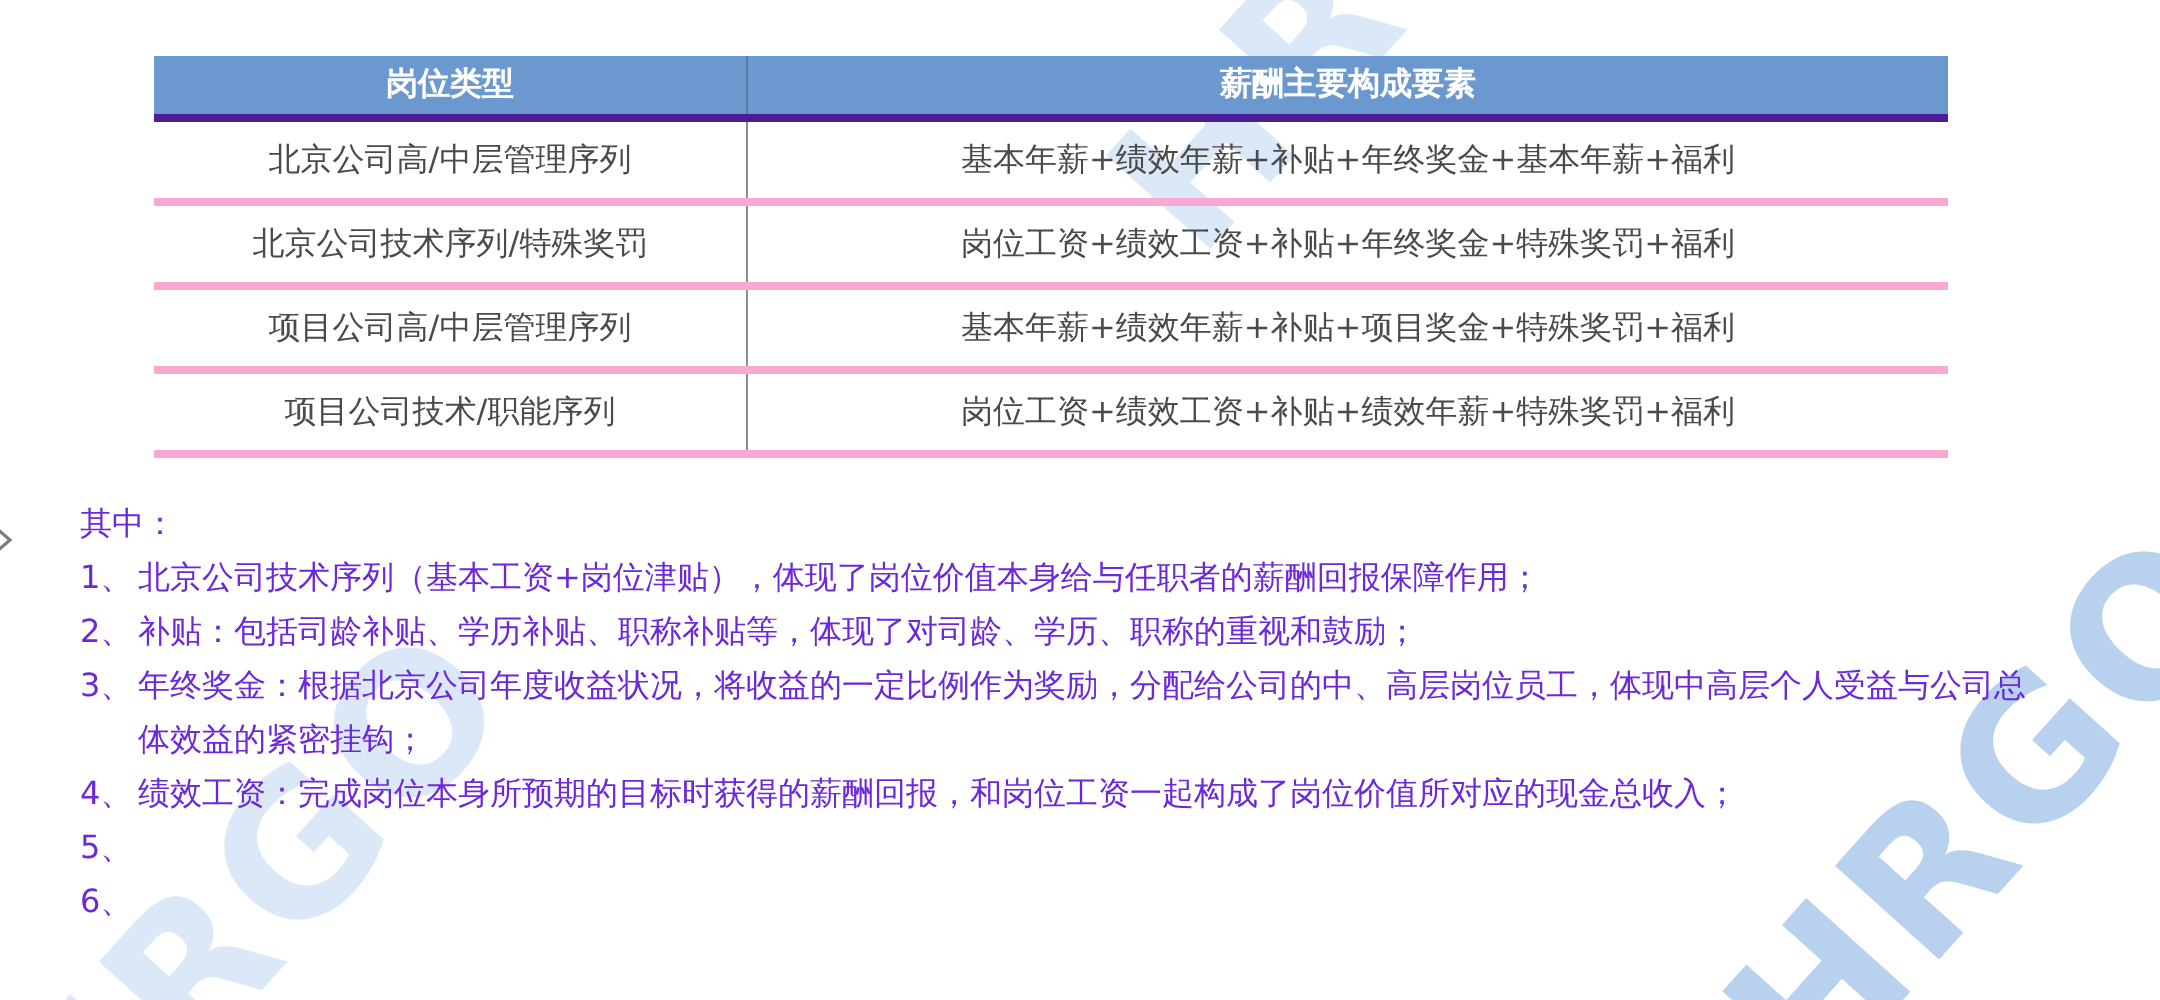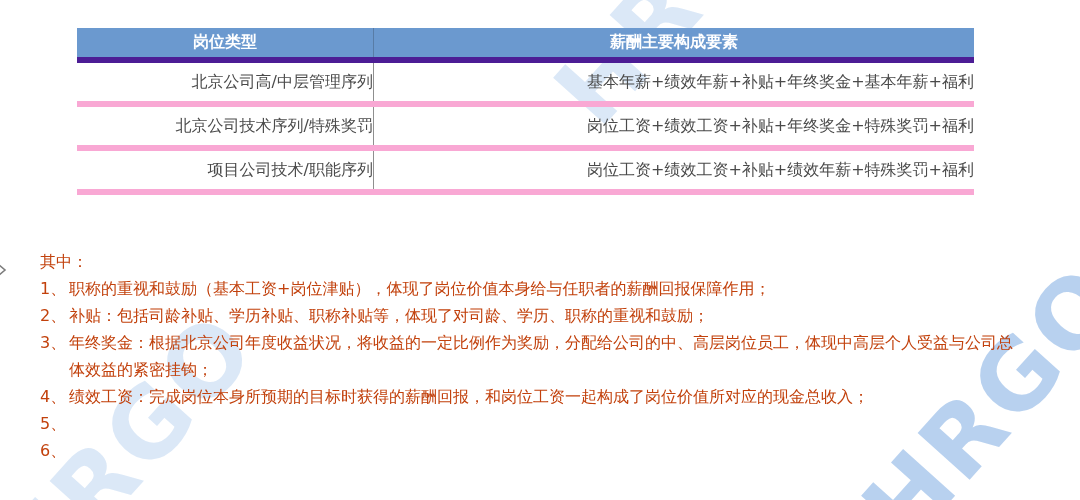--- a/index.html
+++ b/index.html
@@ -40,31 +40,31 @@
     border-collapse: collapse;
     table-layout: fixed;
   }
   .salary-table th {
     background: #6b99cf;
     color: #ffffff;
     font-weight: bold;
     font-size: 16px;
     height: 29px;
     padding: 0;
-    border-bottom: 6px solid #4c1d95;
+    border-bottom: 4px solid #4c1d95;
     text-align: center;
   }
   .salary-table th.col1 { border-right: 1px solid #587ca6; }
   .salary-table td {
     height: 38px;
     padding: 0;
-    text-align: right;
+    text-align: center;
     font-size: 16px;
     color: #4a4a4a;
-    border-bottom: 6px solid #f9a8d4;
+    border-bottom: 4px solid #f9a8d4;
     background: transparent;
   }
   .salary-table td.col1 { border-right: 1px solid #8f8f8f; }
   .salary-table .col1 { width: 296px; }
 
   
   .edge-arrow {
     position: absolute;
     z-index: 1;
     left: -3px;
@@ -75,21 +75,21 @@
 
   
   .notes {
     position: absolute;
     z-index: 1;
     left: 40px;
     top: 248px;
     width: 1012px;
     font-size: 16px;
     line-height: 27px;
-    color: #c2410c;
+    color: #6d28d9;
   }
   .note-item { display: flex; align-items: flex-start; }
   .note-num { flex: 0 0 29px; }
   .note-text { flex: 0 1 auto; max-width: 946px; }
 </style>
 </head>
 <body>
 
 <div class="page">
 
@@ -107,38 +107,42 @@
     <tbody>
       <tr>
         <td class="col1">北京公司高/中层管理序列</td>
         <td>基本年薪+绩效年薪+补贴+年终奖金+基本年薪+福利</td>
       </tr>
       <tr>
         <td class="col1">北京公司技术序列/特殊奖罚</td>
         <td>岗位工资+绩效工资+补贴+年终奖金+特殊奖罚+福利</td>
       </tr>
       <tr>
+        <td class="col1">项目公司高/中层管理序列</td>
+        <td>基本年薪+绩效年薪+补贴+项目奖金+特殊奖罚+福利</td>
+      </tr>
+      <tr>
         <td class="col1">项目公司技术/职能序列</td>
         <td>岗位工资+绩效工资+补贴+绩效年薪+特殊奖罚+福利</td>
       </tr>
     </tbody>
   </table>
 
   <div class="edge-arrow">
     <svg width="12" height="16" viewBox="0 0 12 16">
       <polyline points="1,2 8,8 1,14" fill="none" stroke="#7d7d7d" stroke-width="1.6"></polyline>
     </svg>
   </div>
 
   <div class="notes">
     <div class="intro">其中：</div>
 
     <div class="note-item">
       <span class="note-num">1、</span>
-      <span class="note-text">职称的重视和鼓励（基本工资+岗位津贴），体现了岗位价值本身给与任职者的薪酬回报保障作用；</span>
+      <span class="note-text">北京公司技术序列（基本工资+岗位津贴），体现了岗位价值本身给与任职者的薪酬回报保障作用；</span>
     </div>
     <div class="note-item">
       <span class="note-num">2、</span>
       <span class="note-text">补贴：包括司龄补贴、学历补贴、职称补贴等，体现了对司龄、学历、职称的重视和鼓励；</span>
     </div>
     <div class="note-item">
       <span class="note-num">3、</span>
       <span class="note-text">年终奖金：根据北京公司年度收益状况，将收益的一定比例作为奖励，分配给公司的中、高层岗位员工，体现中高层个人受益与公司总体效益的紧密挂钩；</span>
     </div>
     <div class="note-item">

